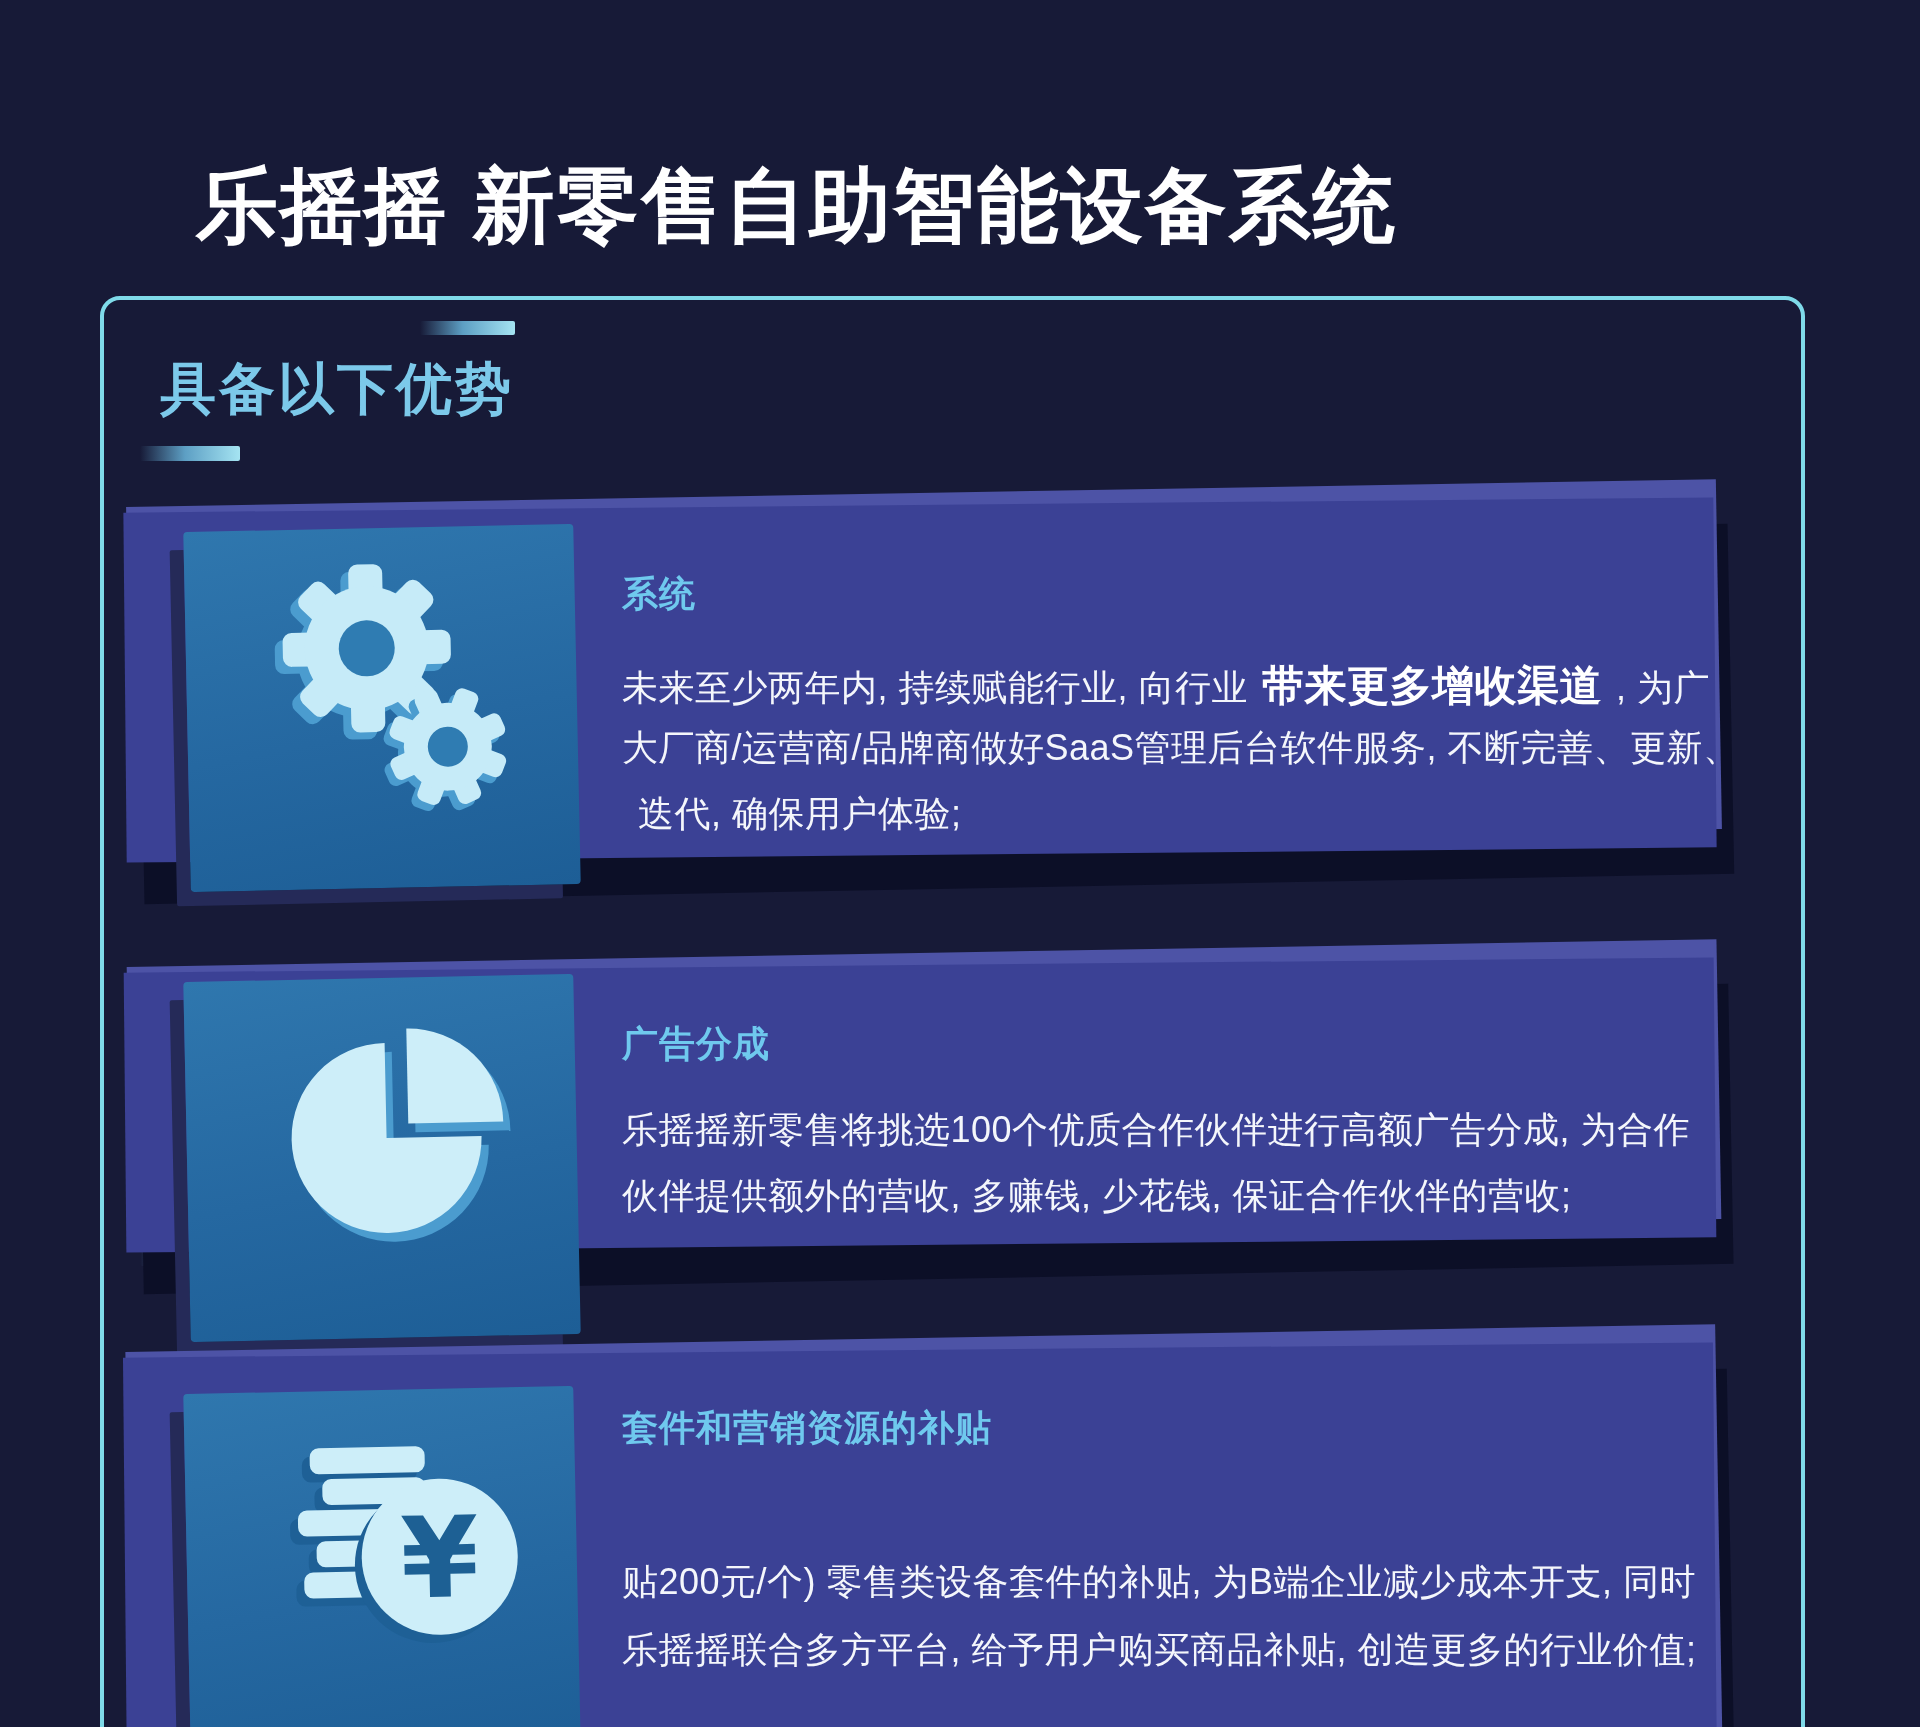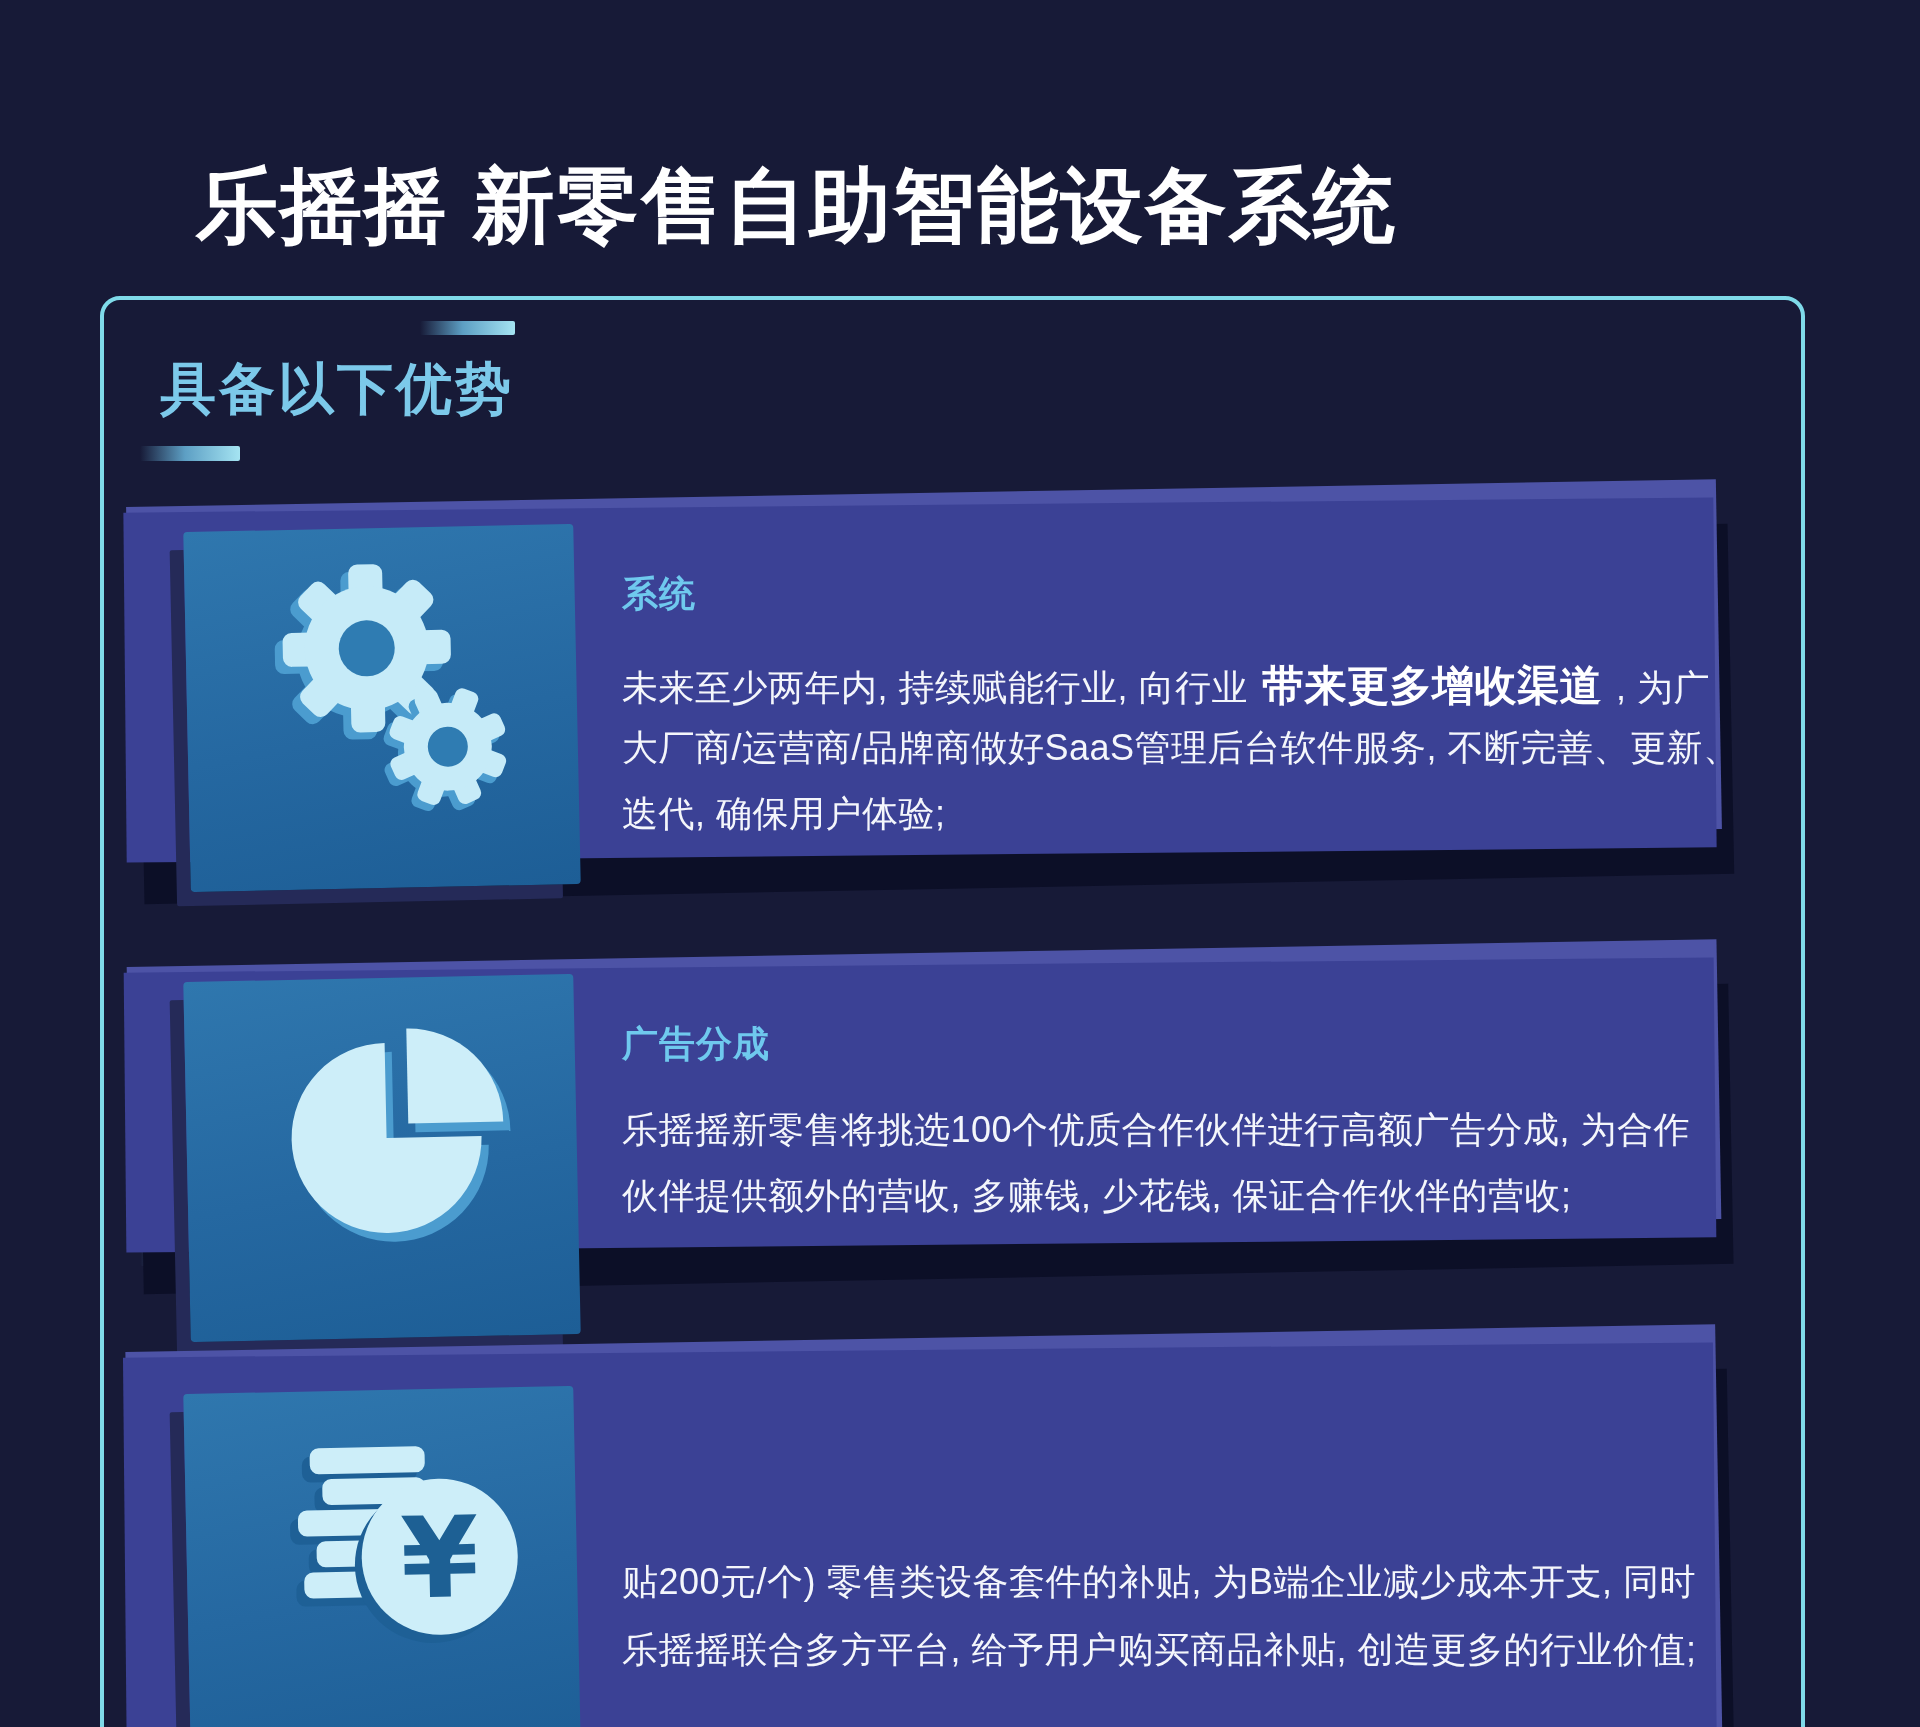--- a/index.html
+++ b/index.html
@@ -60,21 +60,21 @@
     position:absolute;left:622px;font-size:36px;font-weight:700;color:#6fc9ee;
     letter-spacing:1px;white-space:nowrap;
   }
   .t1{top:570px;}
   .t2{top:1020px;}
   .t3{top:1404px;}
   .body-line{
     position:absolute;left:622px;font-size:36px;color:#f4f6fb;white-space:nowrap;letter-spacing:0.5px;
   }
   .hl{font-weight:800;font-size:42px;margin:12px 14px;color:#ffffff;}
-  .l11{top:658px;} .l12{top:724px;} .l13{top:790px;}
+  .l11{top:658px;} .l12{top:724px;} .l13{top:790px;margin-left:16px;}
   .l21{top:1106px;} .l22{top:1172px;}
   .l31{top:1490px;} .l32{top:1558px;text-align:right;} .l33{top:1626px;}
 </style>
 </head>
 <body>
 
 <div class="stage">
 
   <h1 class="poster-title">乐摇摇 新零售自助智能设备系统</h1>
 
@@ -199,16 +199,17 @@
         <rect x="112" y="119" width="122" height="26" rx="9"></rect>
         <rect x="130" y="150" width="102" height="26" rx="9"></rect>
         <rect x="117" y="181" width="124" height="26" rx="9"></rect>
       </g>
 
       <circle cx="246" cy="176" r="78" fill="#1e6096"></circle>
       <circle cx="253" cy="168" r="78" fill="#cdeef9"></circle>
       <text x="253" y="208" text-anchor="middle" font-family="DejaVu Sans, sans-serif" font-size="112" font-weight="bold" fill="#1d6094">¥</text>
     </svg>
   </div>
+  <div class="card-title t3">套件和营销资源的补贴</div>
   <div class="body-line l32">贴200元/个) 零售类设备套件的补贴, 为B端企业减少成本开支, 同时</div>
   <div class="body-line l33">乐摇摇联合多方平台, 给予用户购买商品补贴, 创造更多的行业价值;</div>
 
 </div>
 
 </body></html>

